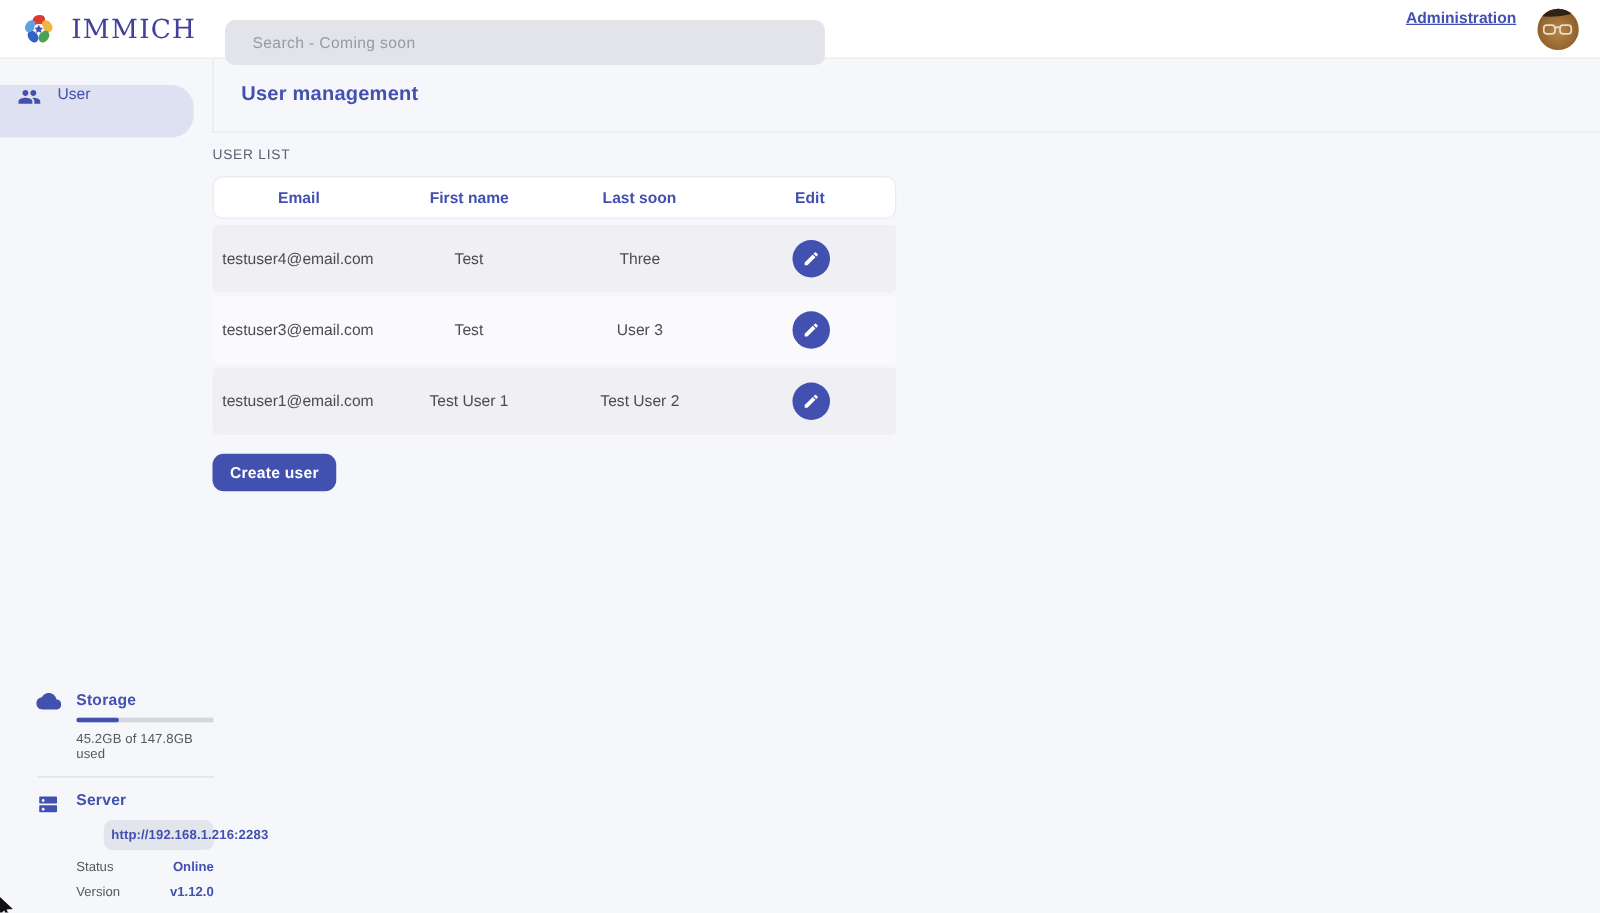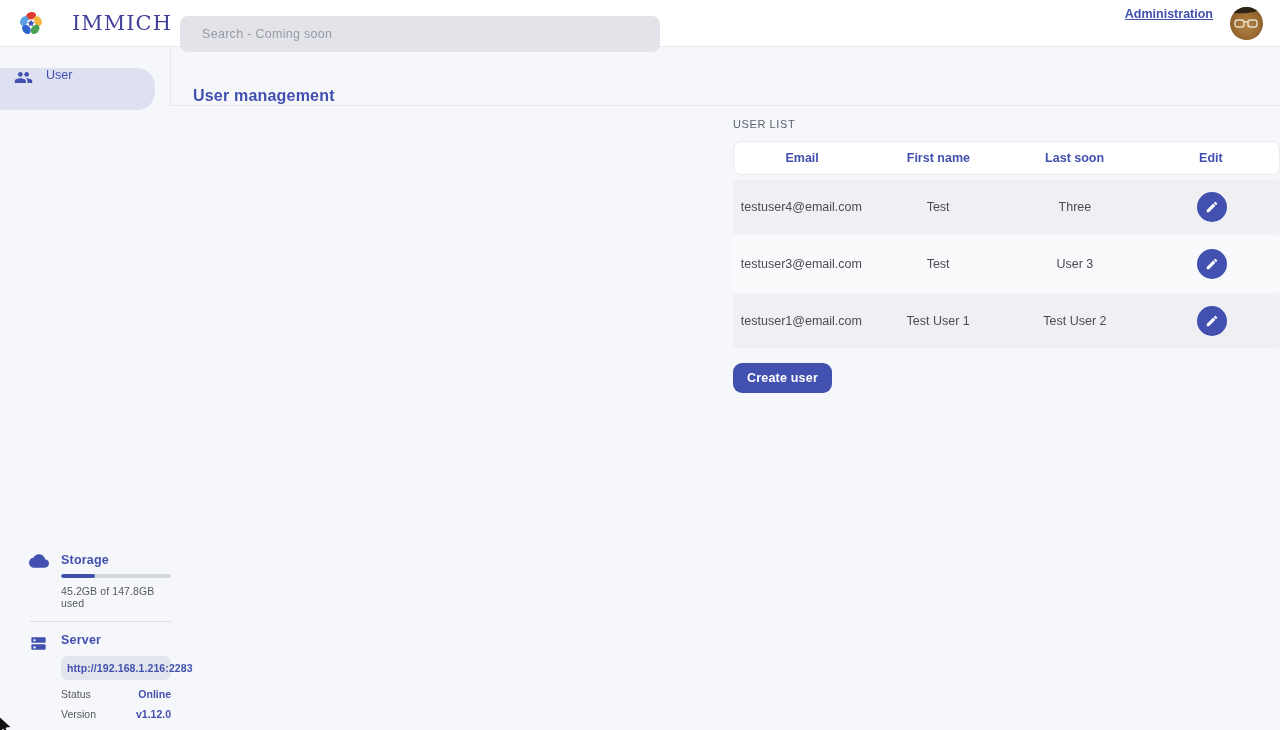--- a/index.html
+++ b/index.html
@@ -14,21 +14,21 @@
     font-family:"Liberation Sans",sans-serif;
     background:var(--page-bg);
     position:relative;
   }
 
   
   .topbar{
     height:47px;background:#ffffff;border-bottom:1px solid var(--border);
     display:flex;align-items:center;position:relative;
   }
-  .logo{display:flex;align-items:center;gap:26px;margin-left:16px;cursor:pointer}
+  .logo{display:flex;align-items:center;gap:11px;margin-left:16px;cursor:pointer}
   .logo-text{
     font-family:"DejaVu Serif","Liberation Serif",serif;
     font-size:21px;color:#44409a;letter-spacing:1px;font-weight:500;
   }
   .search{
     position:absolute;left:180px;top:16px;width:480px;height:36px;
     background:#e3e4e9;border:none;border-radius:8px;
     padding:0 22px;font-size:12.5px;color:#4b4c54;outline:none;
     font-family:"Liberation Sans",sans-serif;
   }
@@ -68,34 +68,34 @@
   .side-title{color:var(--primary);font-size:12.5px;font-weight:700;letter-spacing:.2px}
   .progress-track{
     margin-top:7px;height:4px;border-radius:2px;background:#d5d7de;overflow:hidden;
   }
   .progress-fill{height:100%;border-radius:2px;background:var(--primary);width:30%}
   .usage-text{margin-top:7px;font-size:10.5px;color:var(--text-gray);letter-spacing:.1px}
   .side-divider{border:none;border-top:1px solid #dcdee4;margin:12px 15px 11px 14px}
   .server-url{
     margin-top:9px;background:#e3e5ec;border-radius:7px;
     padding:6px 6px;text-align:center;
-    color:var(--primary);font-size:10.5px;font-weight:700;letter-spacing:.1px;
+    color:var(--primary);font-size:10.5px;font-weight:700;letter-spacing:.1px;margin-left:22px;
   }
   .kv-row{display:flex;justify-content:space-between;margin-top:8px;align-items:baseline}
   .kv-label{font-size:10.5px;color:var(--text-gray)}
   .kv-value{font-size:10.5px;color:var(--primary);font-weight:700}
 
   
   .main{flex:1;display:flex;flex-direction:column;min-width:0}
   .main-header{
     height:59px;border-bottom:1px solid var(--border);border-left:1px solid var(--border);
-    display:flex;align-items:flex-end;padding-left:22px;
+    display:flex;align-items:center;padding-left:22px;
   }
   .page-title{color:var(--primary);font-size:16px;font-weight:600;letter-spacing:.2px}
-  .content{display:flex;flex-direction:column;align-items:flex-end}
+  .content{display:flex;flex-direction:column;align-items:flex-start}
   .table-wrap{width:547px;display:flex;flex-direction:column;align-items:flex-start}
   .section-label{
     margin-top:12px;margin-bottom:11px;
     font-size:11px;color:#5b616e;letter-spacing:.6px;font-weight:500;
   }
   .thead{
     width:100%;height:34px;background:#ffffff;border:1px solid #e9eaef;border-radius:8px;
     display:grid;grid-template-columns:repeat(4,1fr);align-items:center;
     margin-bottom:5px;
   }

